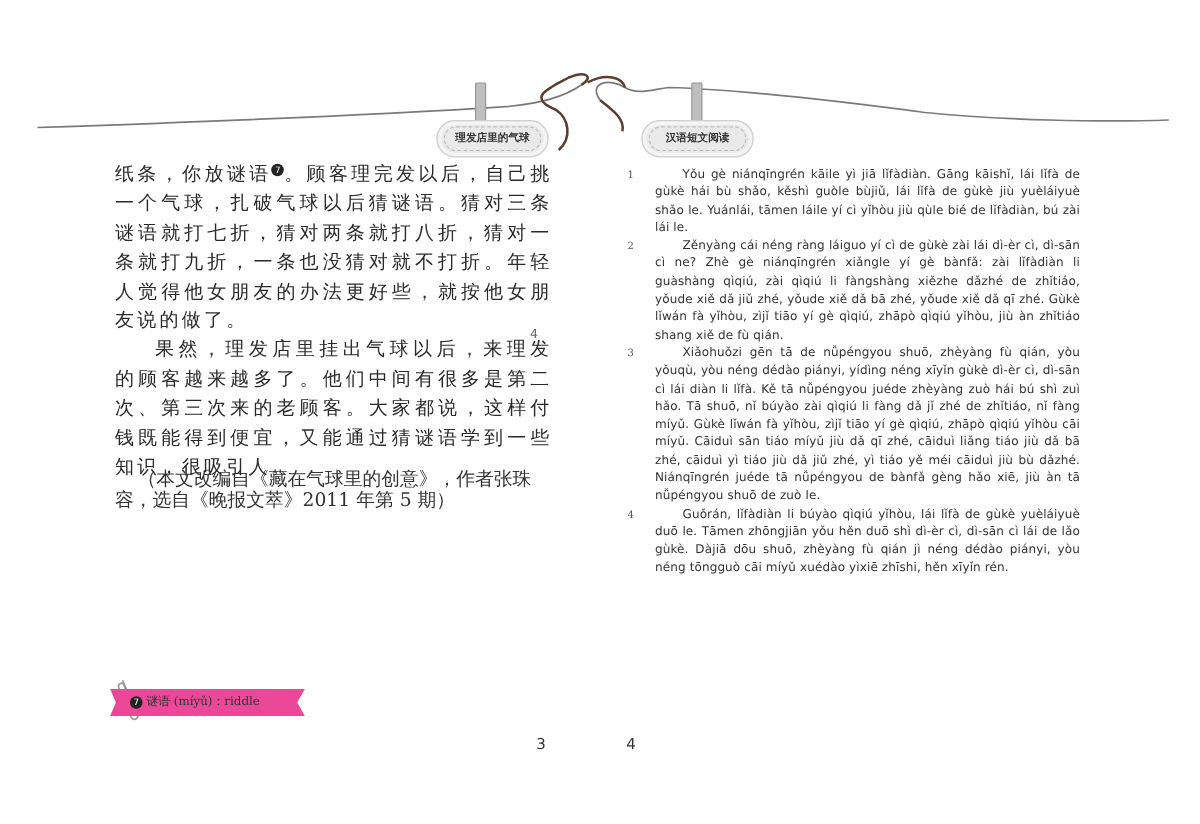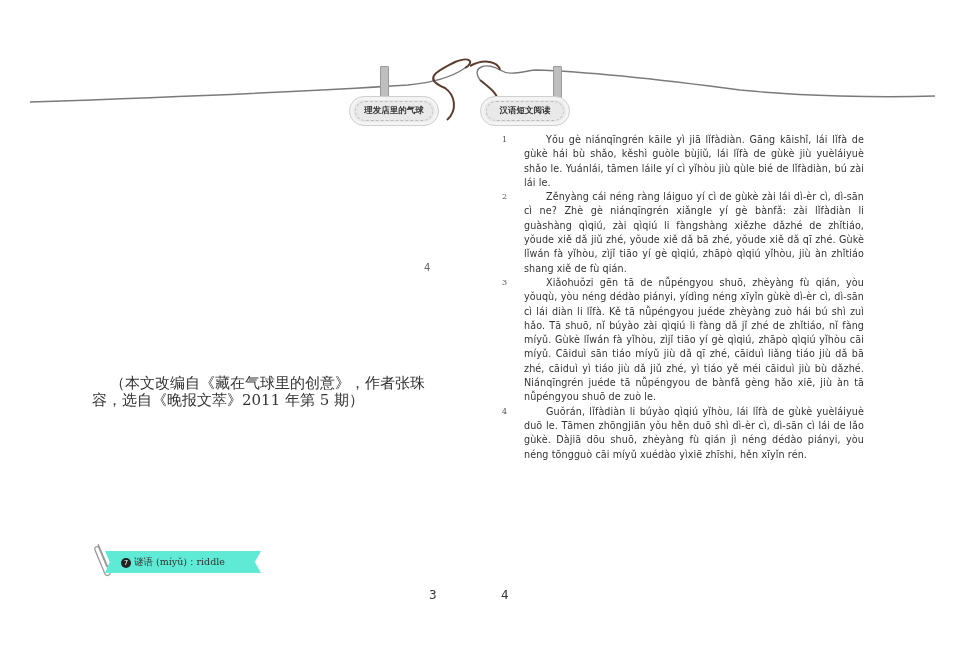--- a/index.html
+++ b/index.html
@@ -14,21 +14,21 @@
     .tag::after { content: ""; position: absolute; left: 5px; top: 4px; right: 5px; bottom: 4px;
                   border: 1px dashed #bdbdbd; border-radius: 12px; }
     .peg { position: absolute; width: 7px; height: 30px; background: #bfbfbf; border: 1px solid #9a9a9a; border-radius: 1px; }
     .left-page { position: absolute; left: 92px; top: 128px; width: 350px; }
     .cn { font-size: 15.2px; line-height: 23.4px; letter-spacing: 2.6px; margin: 0; text-align: justify; }
     .cn.indent { text-indent: 32px; }
     .fn-marker { display: inline-block; width: 10px; height: 10px; border-radius: 50%; background: #222; color: #fff;
                  font-size: 7px; line-height: 10px; text-align: center; vertical-align: super; letter-spacing: 0; font-family: "DejaVu Sans", sans-serif; text-indent: 0; }
     .para-num-left { position: absolute; left: 424px; top: 262px; font-size: 10px; color: #666; font-family: "DejaVu Sans", sans-serif; }
     .source { position: absolute; left: 92px; top: 375px; width: 340px; font-size: 15px; line-height: 17px; color: #333; text-indent: 18px; }
-    .footnote { position: absolute; left: 105px; top: 551px; width: 140px; height: 22px; background: #5eead4;
+    .footnote { position: absolute; left: 88px; top: 551px; width: 140px; height: 22px; background: #ec4899;
                 font-family: "DejaVu Serif", serif; font-size: 9.5px; line-height: 22px; color: #333; padding-left: 16px;
                 clip-path: polygon(0 0, 100% 0, 96% 50%, 100% 100%, 0 100%, 3% 50%); }
     .footnote .fn-dot { display: inline-block; width: 10px; height: 10px; border-radius: 50%; background: #222; color: #fff;
                         font-size: 7px; line-height: 10px; text-align: center; margin-right: 3px; vertical-align: middle; font-family: "DejaVu Sans", sans-serif; }
     .clip { position: absolute; left: 92px; top: 542px; }
     .right-page { position: absolute; left: 508px; top: 133px; width: 356px; font-family: "DejaVu Sans", sans-serif; }
     .py-para { position: relative; padding-left: 16px; margin: 0; font-size: 9.6px; line-height: 14.3px; color: #333; letter-spacing: 0.1px; }
     .py-para .pnum { position: absolute; left: -6px; top: 0; font-size: 8px; color: #555; font-family: "DejaVu Serif", serif; }
     .py-para .ptext { display: block; text-indent: 22px; text-align: justify; }
     .page-num { position: absolute; top: 588px; font-family: "DejaVu Sans", sans-serif; font-size: 12px; color: #333; }
@@ -45,24 +45,28 @@
     <path d="M 480 80 C 490 88, 500 95, 498 105" stroke="#5a3d2e" stroke-width="2" fill="none"></path>
     <path d="M 470 66 C 485 58, 498 62, 500 70" stroke="#5a3d2e" stroke-width="2" fill="none"></path>
   </svg>
 
   <div class="peg" style="left:380px; top:66px;"></div>
   <div class="peg" style="left:553px; top:66px;"></div>
 
   <div class="tag" style="left:349px; top:96px;">
     <span>理发店里的气球</span>
   </div>
-  <div class="tag" style="left:480px; top:96px;text-align:center;">
+  <div class="tag" style="left:513px; top:96px;text-align:center;">
     <span>汉语短文阅读</span>
   </div>
 
+  <div class="left-page">
+    <p class="cn"><span>纸条，你放谜语</span><span class="fn-marker">7</span><span>。顾客理完发以后，自己挑一个气球，扎破气球以后猜谜语。猜对三条谜语就打七折，猜对两条就打八折，猜对一条就打九折，一条也没猜对就不打折。年轻人觉得他女朋友的办法更好些，就按他女朋友说的做了。</span></p>
+    <p class="cn indent">果然，理发店里挂出气球以后，来理发的顾客越来越多了。他们中间有很多是第二次、第三次来的老顾客。大家都说，这样付钱既能得到便宜，又能通过猜谜语学到一些知识，很吸引人。</p>
+  </div>
   <div class="para-num-left">4</div>
 
   <div class="source">（本文改编自《藏在气球里的创意》，作者张珠容，选自《晚报文萃》2011 年第 5 期）</div>
 
   <svg class="clip" width="22" height="36">
     <path d="M6 2 L18 30 C19 33 15 35 13 32 L3 8 C2 5 6 3 7 6 L15 25" stroke="#9a9a9a" stroke-width="1.3" fill="none"></path>
   </svg>
   <div class="footnote">
     <span class="fn-dot">7</span><span>谜语 (míyǔ)：riddle</span>
   </div>

